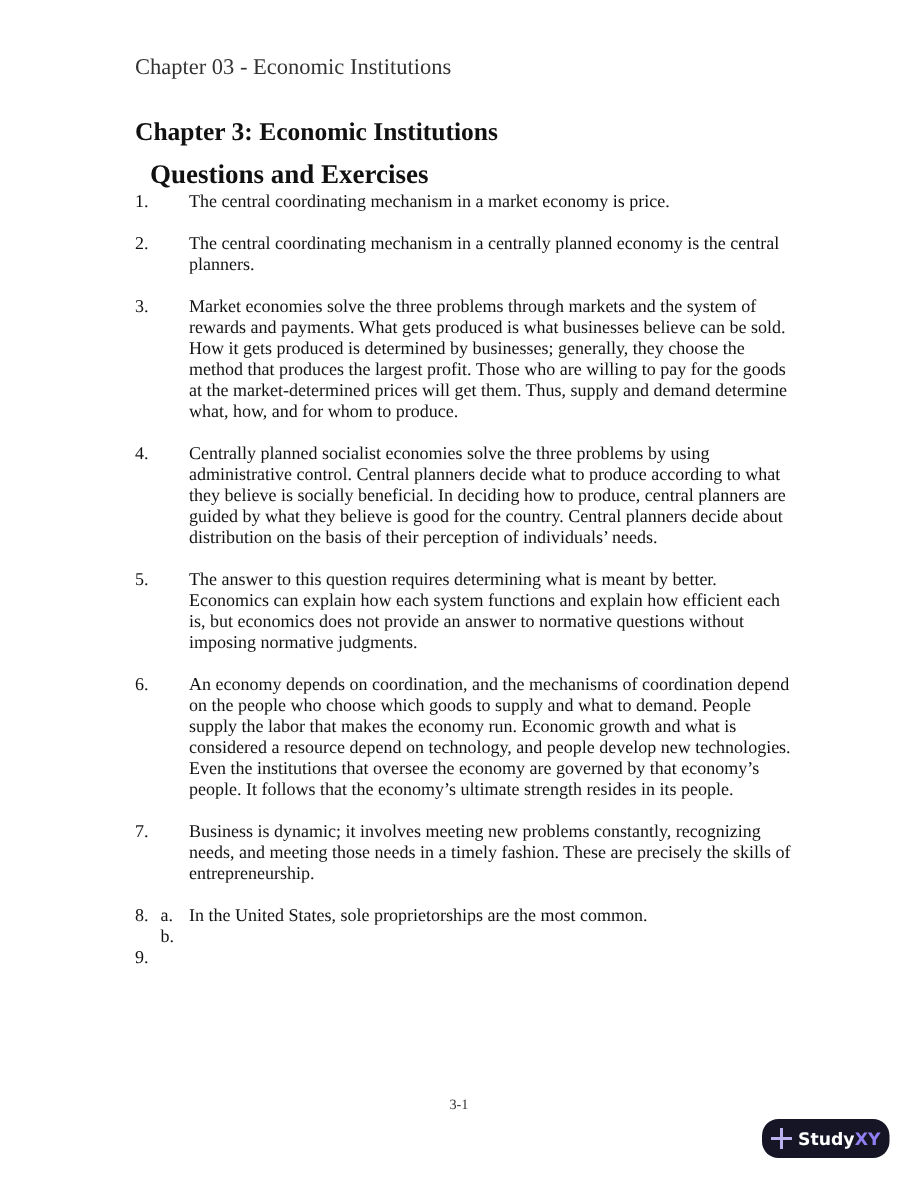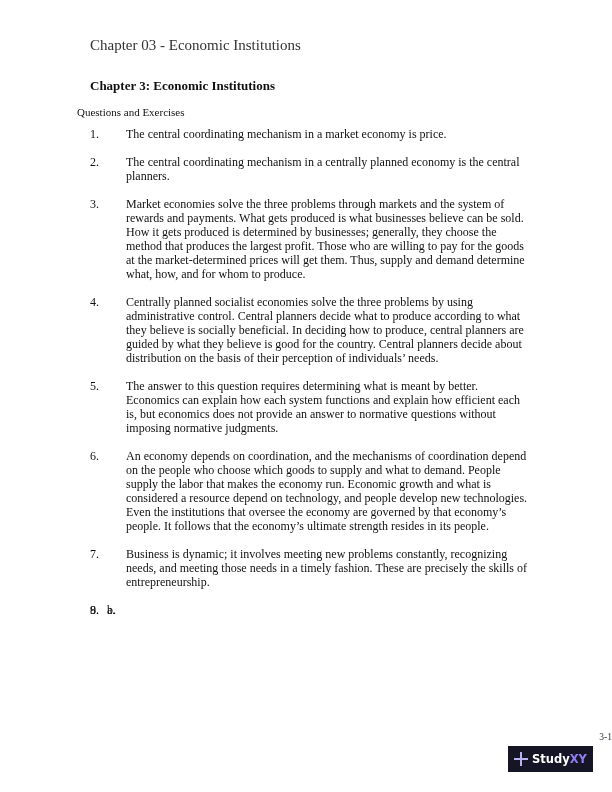--- a/index.html
+++ b/index.html
@@ -1,30 +1,30 @@
 <!DOCTYPE html>
 <html><head>
 <meta charset="utf-8">
 <style>
   html, body { margin: 0; padding: 0; background: #ffffff; }
   body { width: 612px; height: 792px; position: relative; overflow: hidden;
          font-family: "Liberation Serif", "DejaVu Serif", serif; color: #111; }
   .running-head { position: absolute; left: 90px; top: 37px; font-size: 15px; color: #333; }
-  .title { position: absolute; left: 90px; top: 78px; font-size: 13px; font-weight: bold; }
-  .subtitle { position: absolute; left: 77px; top: 106px; font-size: 11px; font-weight: normal; }
+  .title { position: absolute; left: 90px; top: 78px; font-size: 17px; font-weight: bold; }
+  .subtitle { position: absolute; left: 100px; top: 106px; font-size: 18px; font-weight: bold; }
   .list { position: absolute; left: 90px; top: 127px; width: 440px; font-size: 12px; line-height: 14px; }
   .item { position: relative; padding-left: 36px; margin-bottom: 14px; }
   .num { position: absolute; left: 0; top: 0; }
   .sub { position: relative; padding-left: 36px; }
   .sub .num { left: 17px; }
   .item.has-sub { margin-bottom: 0; }
   .sub-wrap { margin-bottom: 14px; }
-  .page-num { position: absolute; left: 0; width: 612px; text-align: right; top: 732px; font-size: 9.5px; color: #333; }
+  .page-num { position: absolute; left: 0; width: 612px; text-align: center; top: 732px; font-size: 9.5px; color: #333; }
   .badge { position: absolute; left: 508px; top: 746px; width: 85px; height: 26px; background: #151525;
-           border-radius: 0; display: flex; align-items: center; justify-content: center; gap: 4px; }
+           border-radius: 11px; display: flex; align-items: center; justify-content: center; gap: 4px; }
   .badge-plus { width: 14px; height: 14px; position: relative; }
   .badge-plus::before, .badge-plus::after { content: ""; position: absolute; background: #b9b3f0; }
   .badge-plus::before { left: 6px; top: 0; width: 1.5px; height: 14px; }
   .badge-plus::after { left: 0; top: 6px; width: 14px; height: 1.5px; }
   .badge-text { font-family: "DejaVu Sans", sans-serif; font-weight: bold; font-size: 11.5px; color: #ffffff; }
   .badge-accent { color: #8f7ff2; }
 </style>
 </head>
 <body>
 
@@ -35,21 +35,21 @@
 <div class="list">
   <div class="item"><span class="num">1.</span><span>The central coordinating mechanism in a market economy is price.</span></div>
   <div class="item"><span class="num">2.</span><span>The central coordinating mechanism in a centrally planned economy is the central planners.</span></div>
   <div class="item"><span class="num">3.</span><span>Market economies solve the three problems through markets and the system of rewards and payments. What gets produced is what businesses believe can be sold. How it gets produced is determined by businesses; generally, they choose the method that produces the largest profit. Those who are willing to pay for the goods at the market-determined prices will get them. Thus, supply and demand determine what, how, and for whom to produce.</span></div>
   <div class="item"><span class="num">4.</span><span>Centrally planned socialist economies solve the three problems by using administrative control. Central planners decide what to produce according to what they believe is socially beneficial. In deciding how to produce, central planners are guided by what they believe is good for the country. Central planners decide about distribution on the basis of their perception of individuals’ needs.</span></div>
   <div class="item"><span class="num">5.</span><span>The answer to this question requires determining what is meant by better. Economics can explain how each system functions and explain how efficient each is, but economics does not provide an answer to normative questions without imposing normative judgments.</span></div>
   <div class="item"><span class="num">6.</span><span>An economy depends on coordination, and the mechanisms of coordination depend on the people who choose which goods to supply and what to demand. People supply the labor that makes the economy run. Economic growth and what is considered a resource depend on technology, and people develop new technologies. Even the institutions that oversee the economy are governed by that economy’s people. It follows that the economy’s ultimate strength resides in its people.</span></div>
   <div class="item"><span class="num">7.</span><span>Business is dynamic; it involves meeting new problems constantly, recognizing needs, and meeting those needs in a timely fashion. These are precisely the skills of entrepreneurship.</span></div>
   <div class="item has-sub"><span class="num">8.</span></div>
   <div class="sub-wrap">
-    <div class="sub"><span class="num">a.</span></div>
+    <div class="sub"><span class="num">a.</span><span>In the United States, sole proprietorships are the most common.</span></div>
     <div class="sub"><span class="num">b.</span></div>
   </div>
   <div class="item"><span class="num">9.</span></div>
 </div>
 
 <div class="page-num">3-1</div>
 
 <div class="badge">
   <span class="badge-plus"></span>
   <span class="badge-text"><span>Study</span><span class="badge-accent">XY</span></span>

